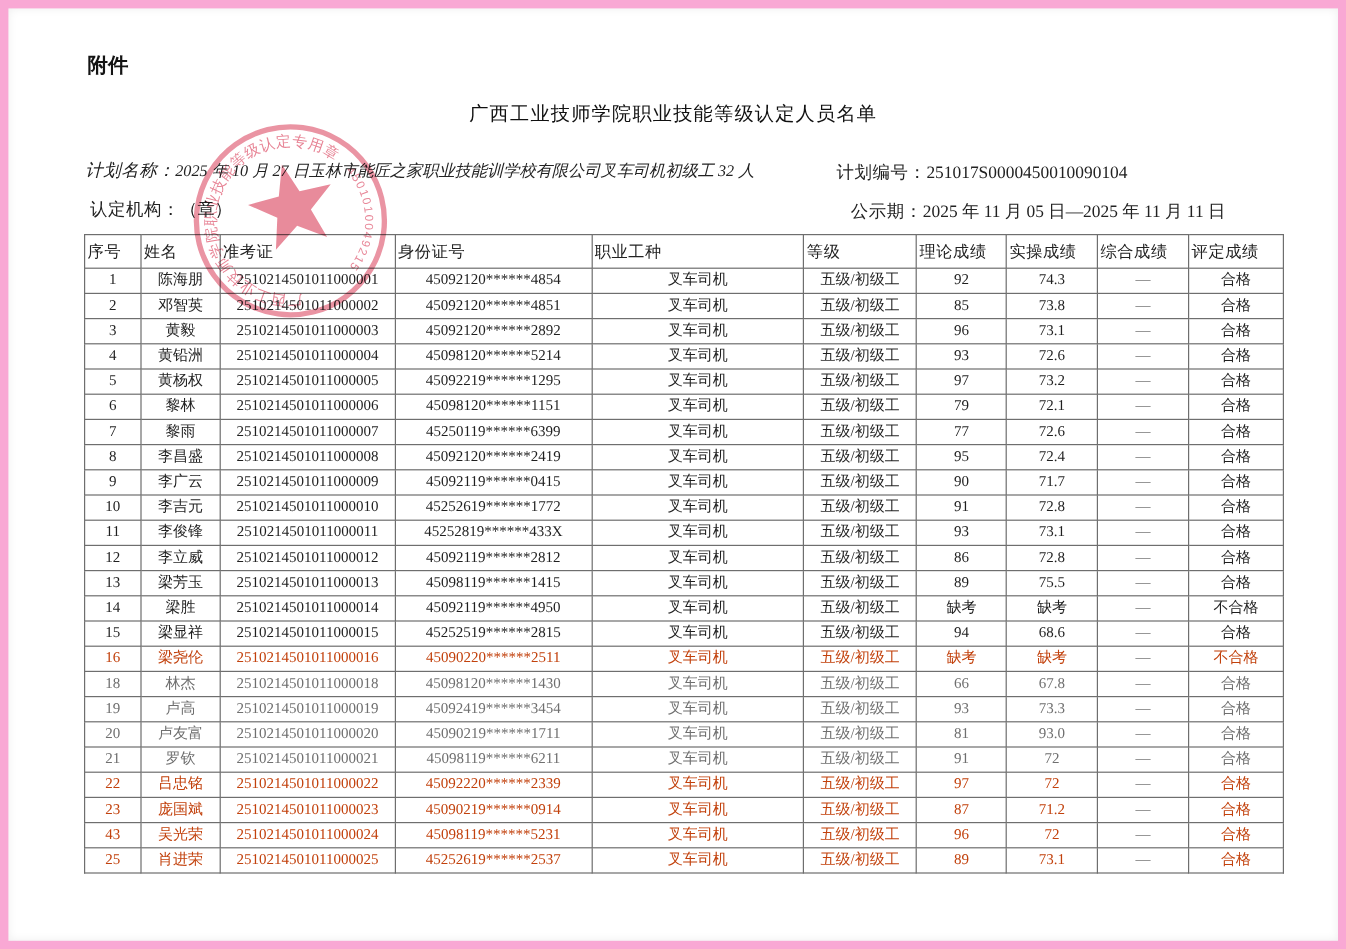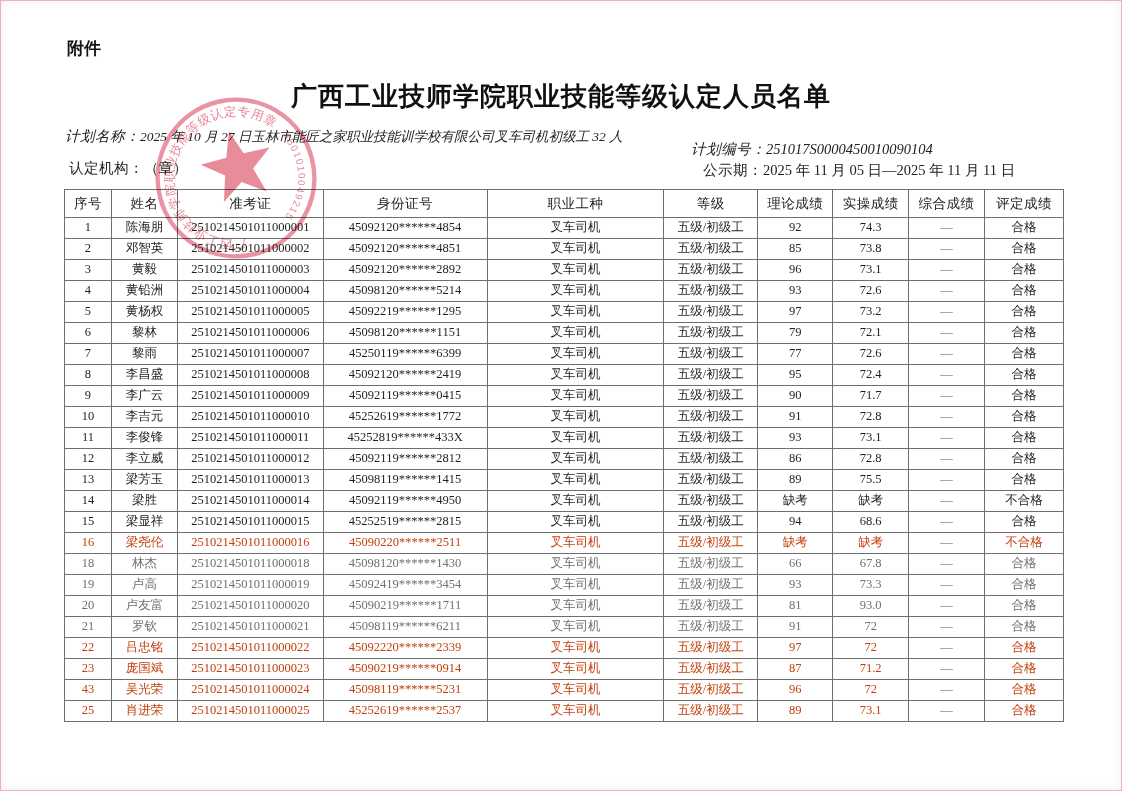--- a/index.html
+++ b/index.html
@@ -4,51 +4,51 @@
 <style>
   html,body{margin:0;padding:0;background:#ffffff;}
   .page{
     position:relative;
     width:1122px;height:791px;
     background:#ffffff;
     overflow:hidden;
     font-family:"Liberation Serif", serif;
     color:#1f1f1f;
     box-shadow: inset 0 0 8px rgba(0,0,0,.07);
-    border:1px solid #f9a8d4;
+    border:7px solid #f9a8d4;
     box-sizing:border-box;
   }
   .attachment{
     position:absolute;left:66px;top:36px;
     font-family:"Liberation Sans", sans-serif;
     font-weight:700;font-size:17px;color:#141414;
   }
   .title{
     position:absolute;left:0;top:78px;width:100%;
     text-align:center;margin:0;
     font-family:"Liberation Sans", sans-serif;
-    font-weight:700;font-size:26px;letter-spacing:1px;color:#101010;
+    font-weight:400;font-size:16px;letter-spacing:1px;color:#101010;
   }
   .meta-item{position:absolute;font-size:14.5px;white-space:nowrap;color:#222;}
   .meta-label{letter-spacing:.5px;}
   .plan-name{left:64px;top:126px;font-style:italic;}
   .plan-name .meta-value{font-size:13.5px;}
-  .plan-no{left:690px;top:139px;font-style:italic;}
+  .plan-no{left:690px;top:127px;}
   .org{left:68px;top:158px;}
   .publicity{left:702px;top:160px;text-align:center;}
 
   table.roster{
     position:absolute;left:63px;top:188px;width:1000px;
     border-collapse:collapse;table-layout:fixed;
     font-size:12.5px;
   }
   .roster th{
     border:1px solid #6e6e6e;height:27px;padding:0 2px;
     font-weight:400;font-size:13.5px;color:#222;
-    text-align:center;letter-spacing:.5px;
+    text-align:left;letter-spacing:.5px;
   }
   .roster td{
     border:1px solid #6e6e6e;height:20px;padding:0 2px;
     text-align:center;line-height:1.05;
     white-space:nowrap;overflow:hidden;
   }
   .roster td:nth-child(9){color:#787878;}
   tr.tone-faded td{color:#6f6f6f;margin-left:48px;}
   tr.tone-light td{color:#c2410c;}
 

